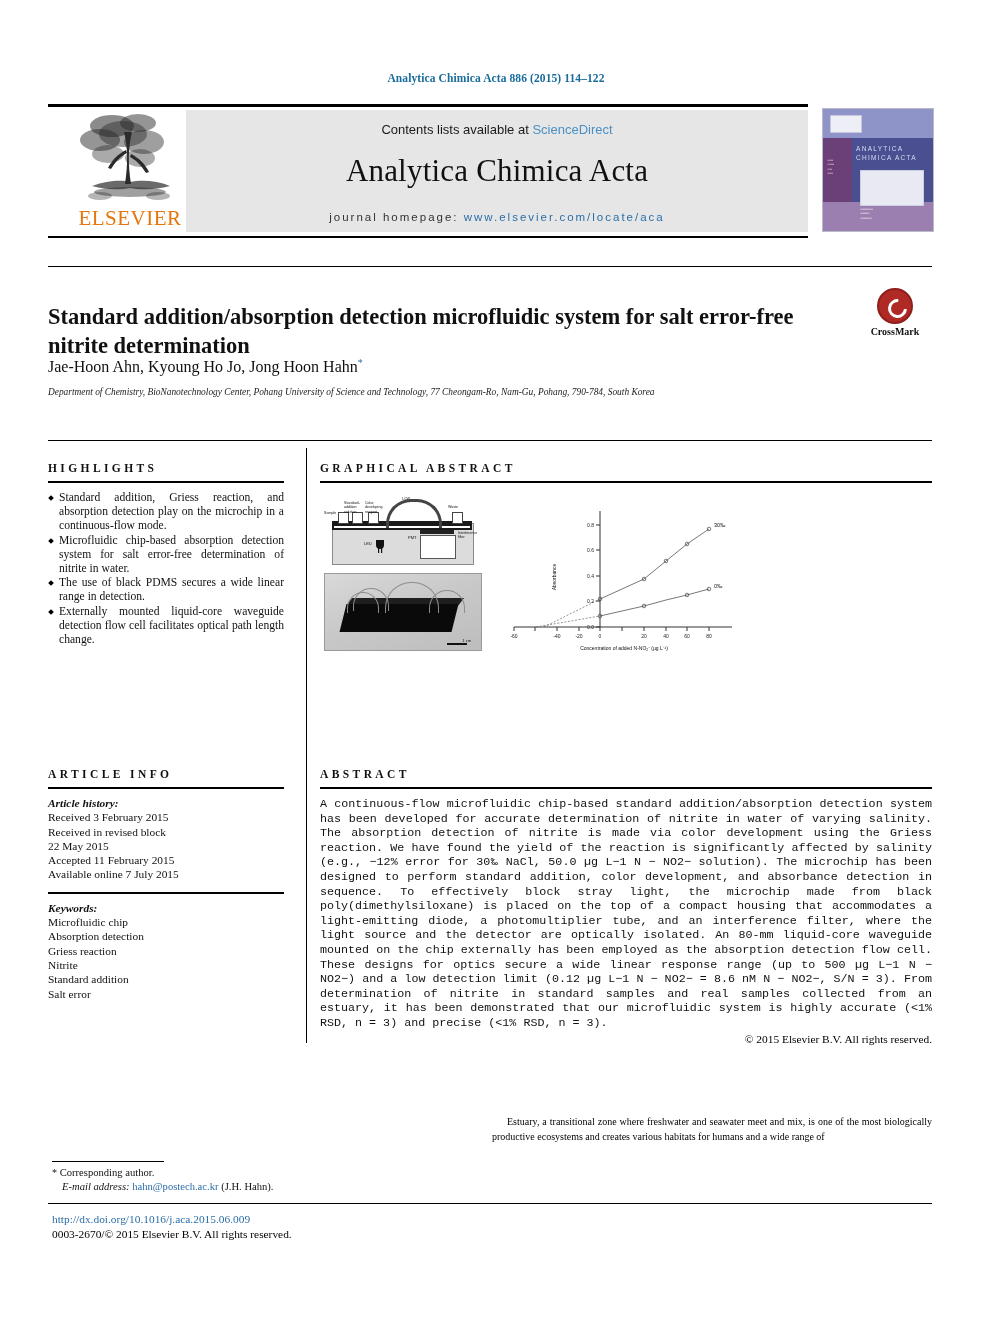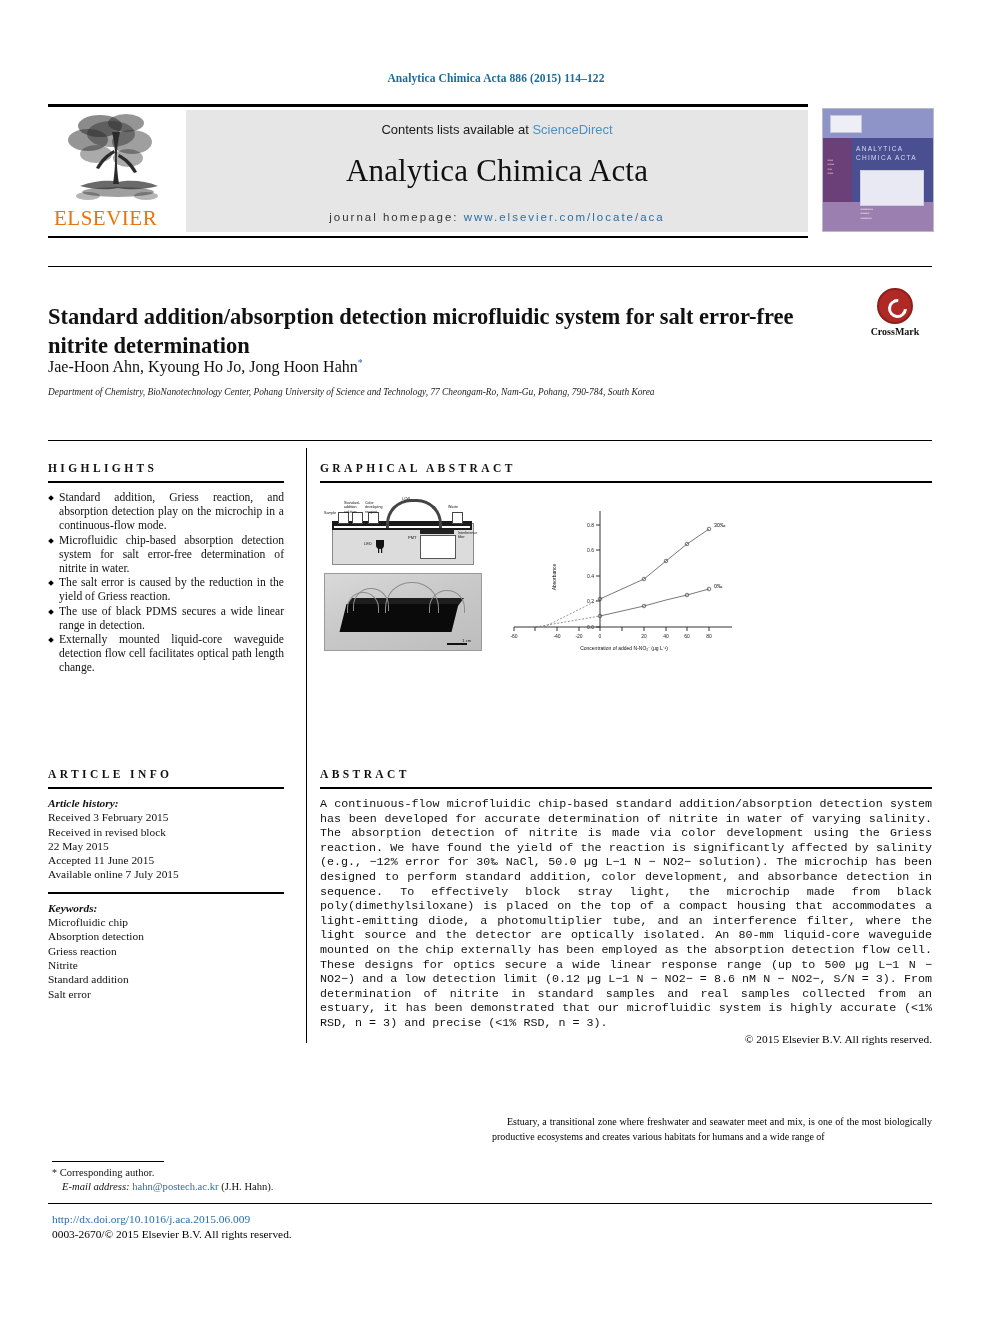--- a/index.html
+++ b/index.html
@@ -42,23 +42,23 @@
     background: #000;
   }
   .masthead-rule-bottom {
     position: absolute;
     left: 48px; top: 236px;
     width: 760px; height: 2px;
     background: #000;
   }
   .elsevier-logo {
     position: absolute;
-    left: 54px; top: 110px;
+    left: 66px; top: 110px;
     width: 128px; height: 122px;
-    text-align: left;
+    text-align: center;
   }
   .tree-svg { display:block; margin: 0 auto; }
   .elsevier-word {
     font-family: "Liberation Serif", serif;
     font-size: 21px;
     letter-spacing: .5px;
     color: #E8740C;
     font-weight: 400;
     line-height: 22px;
     margin-top: 1px;
@@ -437,35 +437,34 @@
 
   <div class="title-rule" style="top:440px;"></div>
   <div class="col-rule-v"></div>
 
   <div class="highlights">
     <div class="sec-head">HIGHLIGHTS</div>
     <div class="sec-rule"></div>
     <ul class="hl-list">
       <li>Standard addition, Griess reaction, and absorption detection play on the microchip in a continuous-flow mode.</li>
       <li>Microfluidic chip-based absorption detection system for salt error-free determination of nitrite in water.</li>
-      <li>The salt error is caused by the reduction in the yield of Griess reaction.</li>
       <li>The use of black PDMS secures a wide linear range in detection.</li>
       <li>Externally mounted liquid-core waveguide detection flow cell facilitates optical path length change.</li>
     </ul>
   </div>
 
   <div class="articleinfo">
     <div class="sec-head">ARTICLE INFO</div>
     <div class="sec-rule"></div>
     <div class="ai-block">
       <div class="ai-label">Article history:</div>
       <div>Received 3 February 2015</div>
       <div>Received in revised block</div>
       <div>22 May 2015</div>
-      <div>Accepted 11 June 2015</div>
+      <div>Accepted 11 February 2015</div>
       <div>Available online 7 July 2015</div>
     </div>
     <div class="ai-rule2"></div>
     <div class="ai-block">
       <div class="ai-label">Keywords:</div>
       <div>Microfluidic chip</div>
       <div>Absorption detection</div>
       <div>Griess reaction</div>
       <div>Nitrite</div>
       <div>Standard addition</div>

